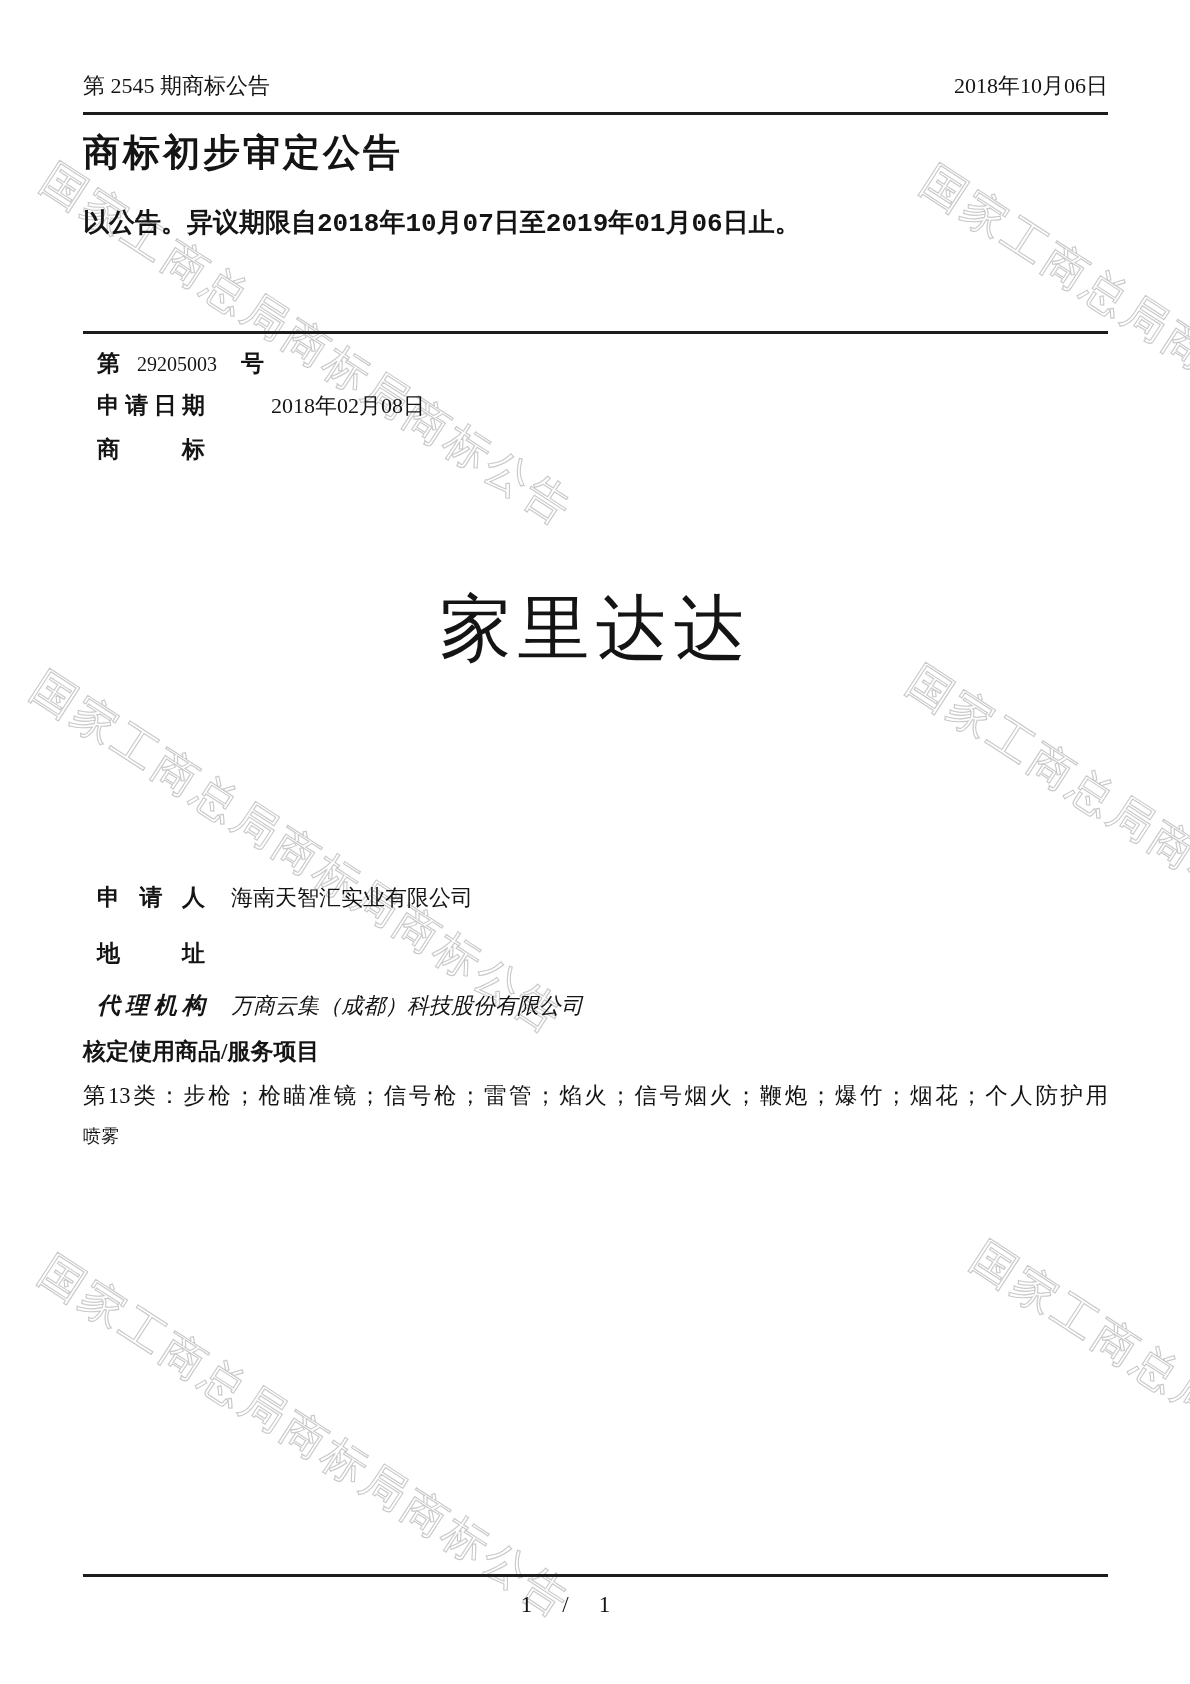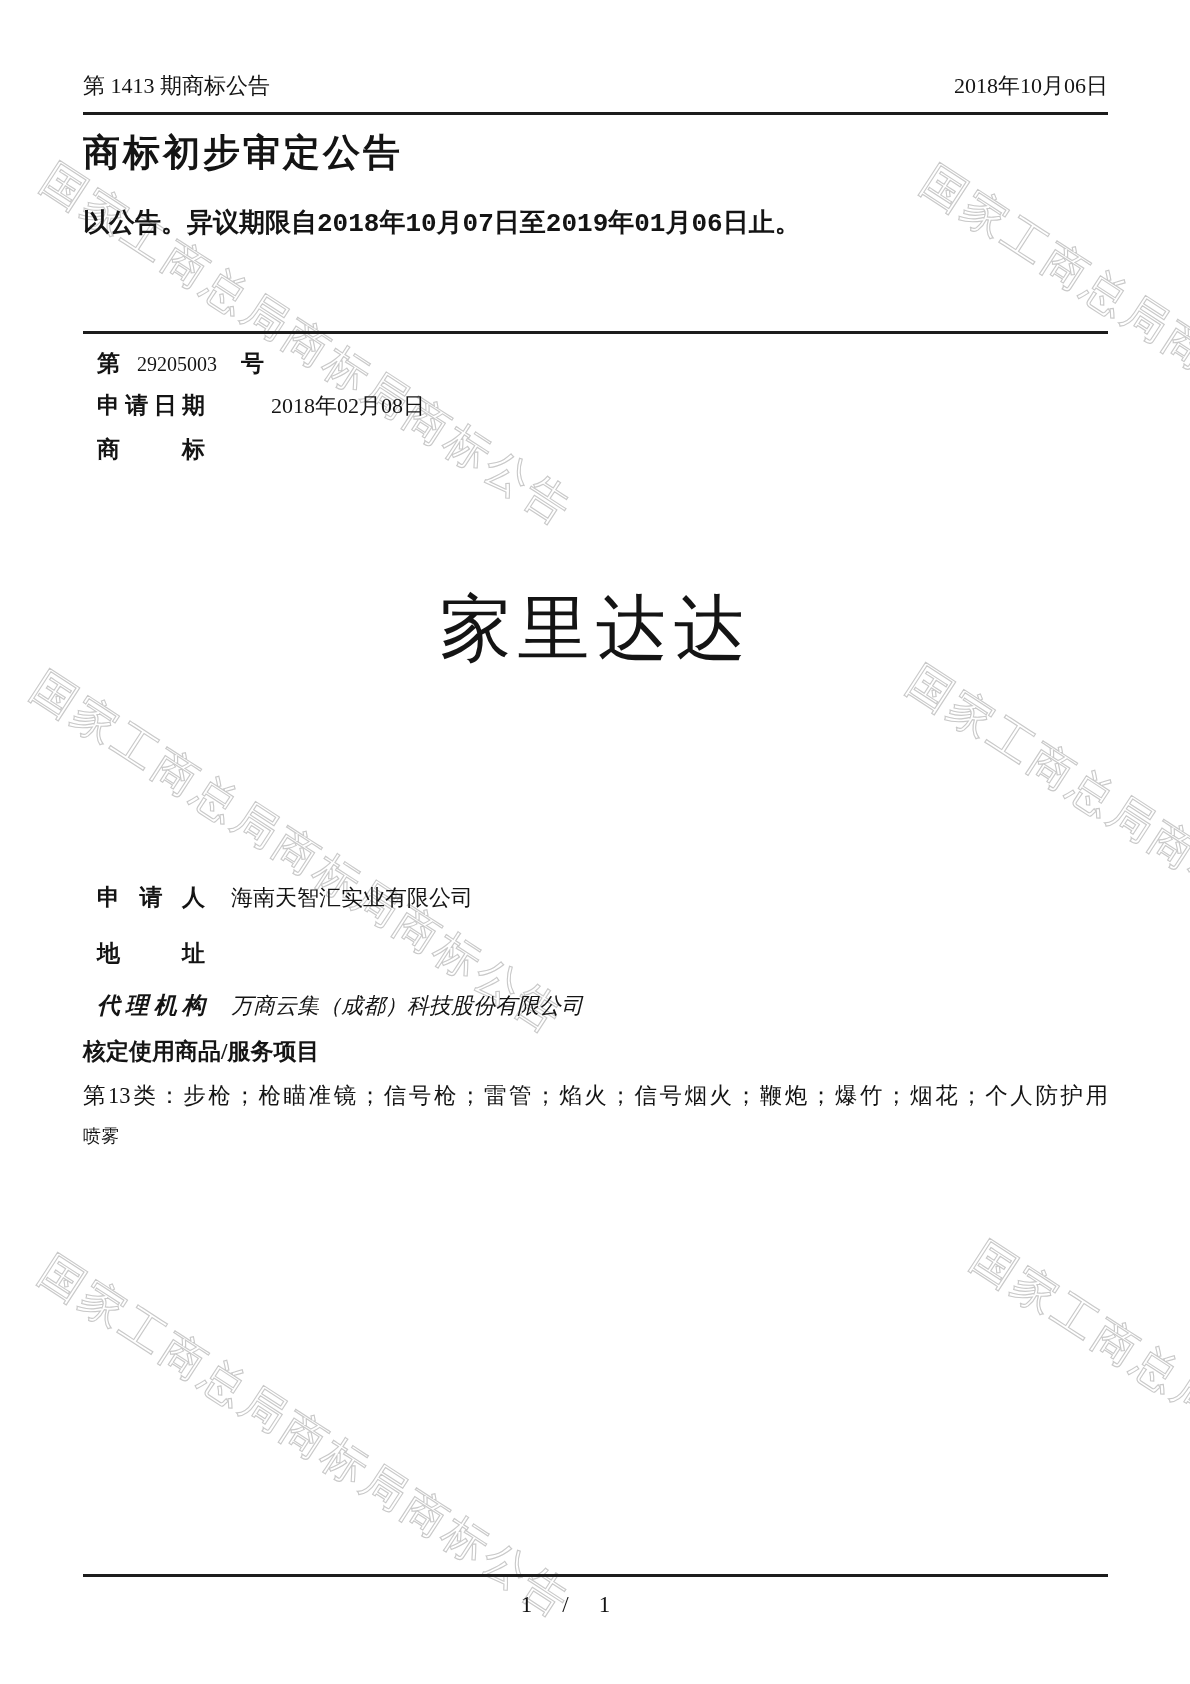--- a/index.html
+++ b/index.html
@@ -79,21 +79,21 @@
   <div class="wm" style="transform:translate(62px,150px) rotate(33deg);">国家工商总局商标局商标公告</div>
   <div class="wm" style="transform:translate(942px,152px) rotate(33deg);">国家工商总局商标局商标公告</div>
   <div class="wm" style="transform:translate(52px,658px) rotate(33deg);">国家工商总局商标局商标公告</div>
   <div class="wm" style="transform:translate(928px,652px) rotate(33deg);">国家工商总局商标局商标公告</div>
   <div class="wm" style="transform:translate(60px,1242px) rotate(33deg);">国家工商总局商标局商标公告</div>
   <div class="wm" style="transform:translate(992px,1228px) rotate(33deg);">国家工商总局商标局商标公告</div>
 
   <div class="content">
 
     <div class="abs header-row">
-      <span>第 1413 期商标公告</span>
+      <span>第 2545 期商标公告</span>
       <span>2018年10月06日</span>
     </div>
     <div class="rule rule1"></div>
 
     <h1 class="abs doc-title">商标初步审定公告</h1>
 
     <div class="abs intro">
       <div class="l2">以公告。异议期限自2018年10月07日至2019年01月06日止。</div>
     </div>
 

